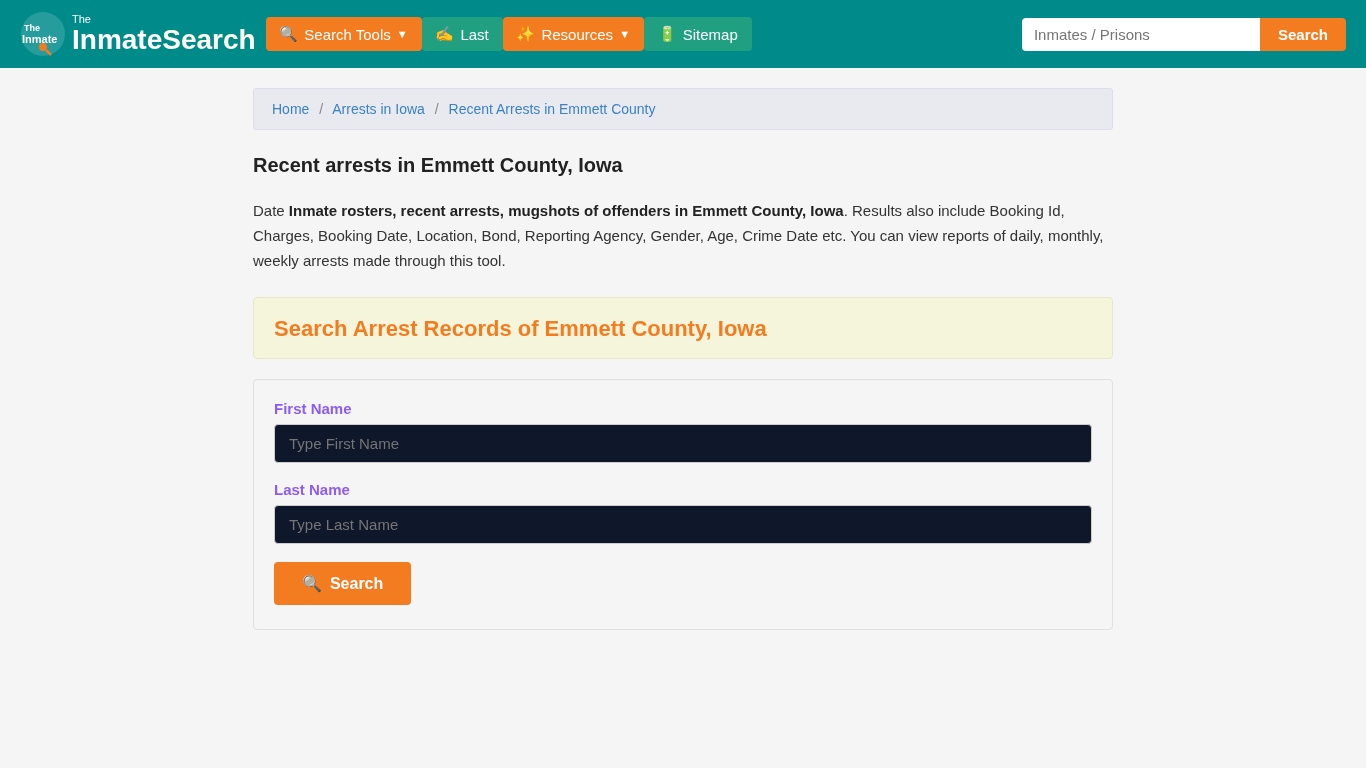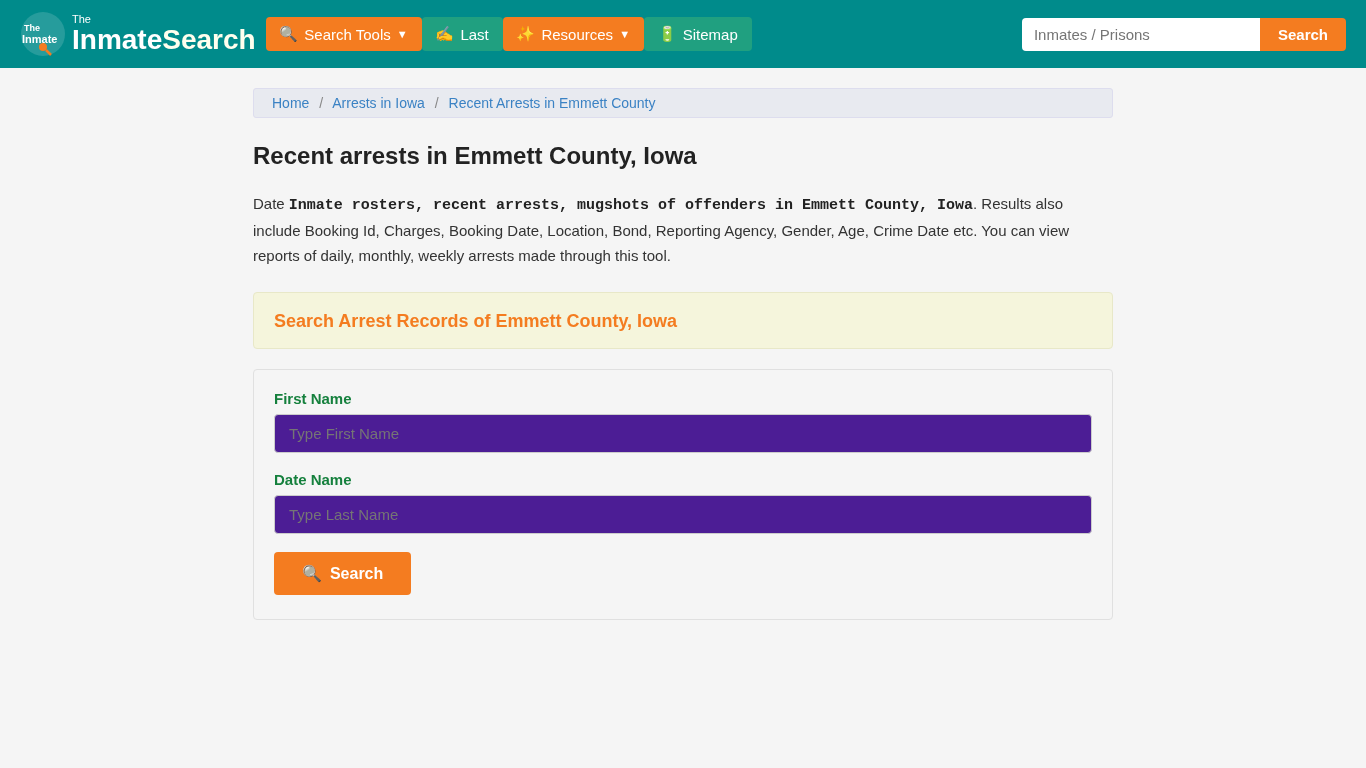--- a/index.html
+++ b/index.html
@@ -84,87 +84,87 @@
       max-width: 900px;
       margin: 0 auto;
       padding: 20px 20px;
     }
 
     
     .breadcrumb-wrap {
       background: #e8eaf0;
       border: 1px solid #dde;
       border-radius: 3px;
-      padding: 6px 18px;
+      padding: 12px 18px;
       margin-bottom: 24px;
       font-size: 14px;
     }
     .breadcrumb-wrap a {
       color: #3b82c4;
       text-decoration: none;
     }
     .breadcrumb-sep { color: #888; margin: 0 6px; }
     .breadcrumb-current { color: #3b82c4; }
 
     
     .page-title {
-      font-size: 24px;
+      font-size: 20px;
       font-weight: bold;
       color: #222;
       margin-bottom: 22px;
     }
 
     
     .description {
       font-size: 15px;
       line-height: 1.65;
       color: #333;
       margin-bottom: 24px;
     }
-    .description strong { font-weight: bold; color: #222; font-family: Liberation Mono, monospace; }
+    .description strong { font-weight: bold; color: #222; }
 
     
     .search-section {
       background: #f5f5dc;
       border: 1px solid #e8e8c8;
       border-radius: 4px;
       padding: 18px 20px 10px 20px;
       margin-bottom: 20px;
     }
     .search-section-title {
       color: #f47c20;
-      font-size: 18px;
+      font-size: 22px;
       font-weight: bold;
       margin-bottom: 6px;
     }
 
     
     .form-section {
       background: #f5f5f5;
       border: 1px solid #e0e0e0;
       border-radius: 4px;
       padding: 20px 20px 24px 20px;
     }
     .form-group {
       margin-bottom: 18px;
     }
     .form-label {
       display: block;
       font-size: 15px;
       font-weight: 600;
-      color: #15803d;
+      color: #8b5cf6;
       margin-bottom: 7px;
     }
     .form-input {
       width: 100%;
       padding: 10px 14px;
       font-size: 15px;
       border: 1px solid #ccc;
       border-radius: 4px;
-      background: #4c1d95;
+      background: #0f172a;
       outline: none;
       color: #999;
     }
 
     .search-form-btn {
       background: #f47c20;
       color: white;
       border: none;
       border-radius: 4px;
       padding: 12px 28px;
@@ -249,21 +249,21 @@
     <div class="search-section-title">Search Arrest Records of Emmett County, Iowa</div>
   </div>
 
   <div class="form-section">
     <div class="form-group">
       <label class="form-label">First Name</label>
       <input class="form-input" type="text" placeholder="Type First Name" style="">
     </div>
 
     <div class="form-group">
-      <label class="form-label">Date Name</label>
+      <label class="form-label">Last Name</label>
       <input class="form-input" type="text" placeholder="Type Last Name" style="">
     </div>
 
     <button class="search-form-btn">
       <span>🔍</span>
       <span>Search</span>
     </button>
   </div>
 
 </div>

